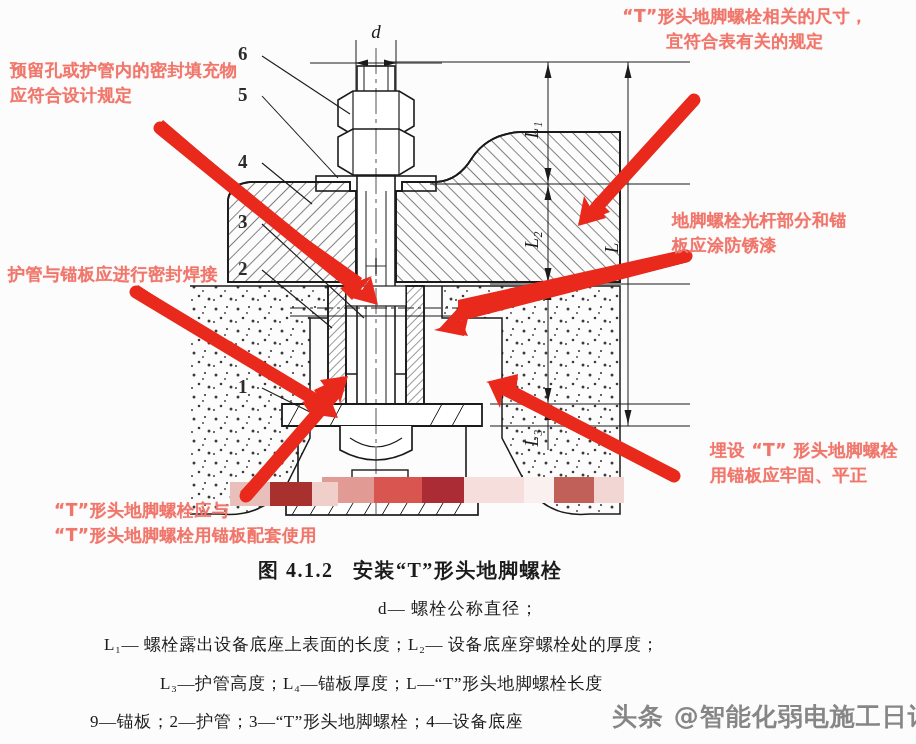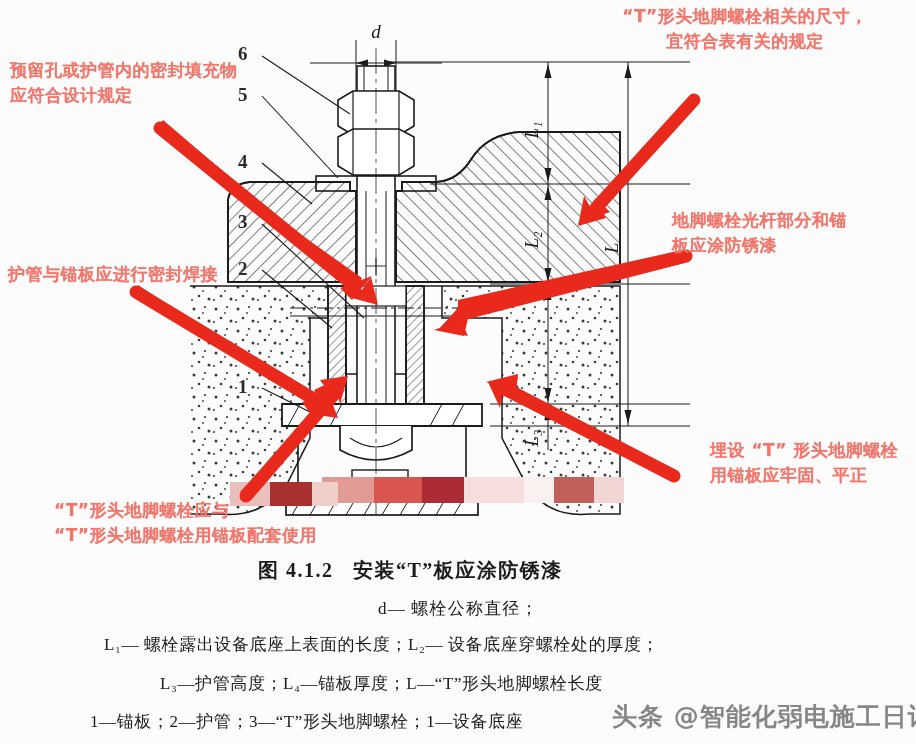--- a/index.html
+++ b/index.html
@@ -287,21 +287,21 @@
 应符合设计规定</div>
   <div class="anno n3">“T”形头地脚螺栓应与
 “T”形头地脚螺栓用锚板配套使用</div>
   <div class="anno n4">“T”形头地脚螺栓相关的尺寸，
 宜符合表有关的规定</div>
   <div class="anno n5">地脚螺栓光杆部分和锚
 板应涂防锈漆</div>
   <div class="anno n6">埋设 “T” 形头地脚螺栓
 用锚板应牢固、平正</div>
 
-  <div class="cap cap-title">图 4.1.2   安装“T”板应涂防锈漆</div>
+  <div class="cap cap-title">图 4.1.2   安装“T”形头地脚螺栓</div>
   <div class="cap cap-d">d— 螺栓公称直径；</div>
   <div class="cap cap-l1">L₁— 螺栓露出设备底座上表面的长度；L₂— 设备底座穿螺栓处的厚度；</div>
   <div class="cap cap-l3">L₃—护管高度；L₄—锚板厚度；L—“T”形头地脚螺栓长度</div>
-  <div class="cap cap-l5">1—锚板；2—护管；3—“T”形头地脚螺栓；1—设备底座</div>
+  <div class="cap cap-l5">9—锚板；2—护管；3—“T”形头地脚螺栓；4—设备底座</div>
 
   <div class="watermark">头条 @智能化弱电施工日记</div>
 
 </div>
 
 </body></html>

